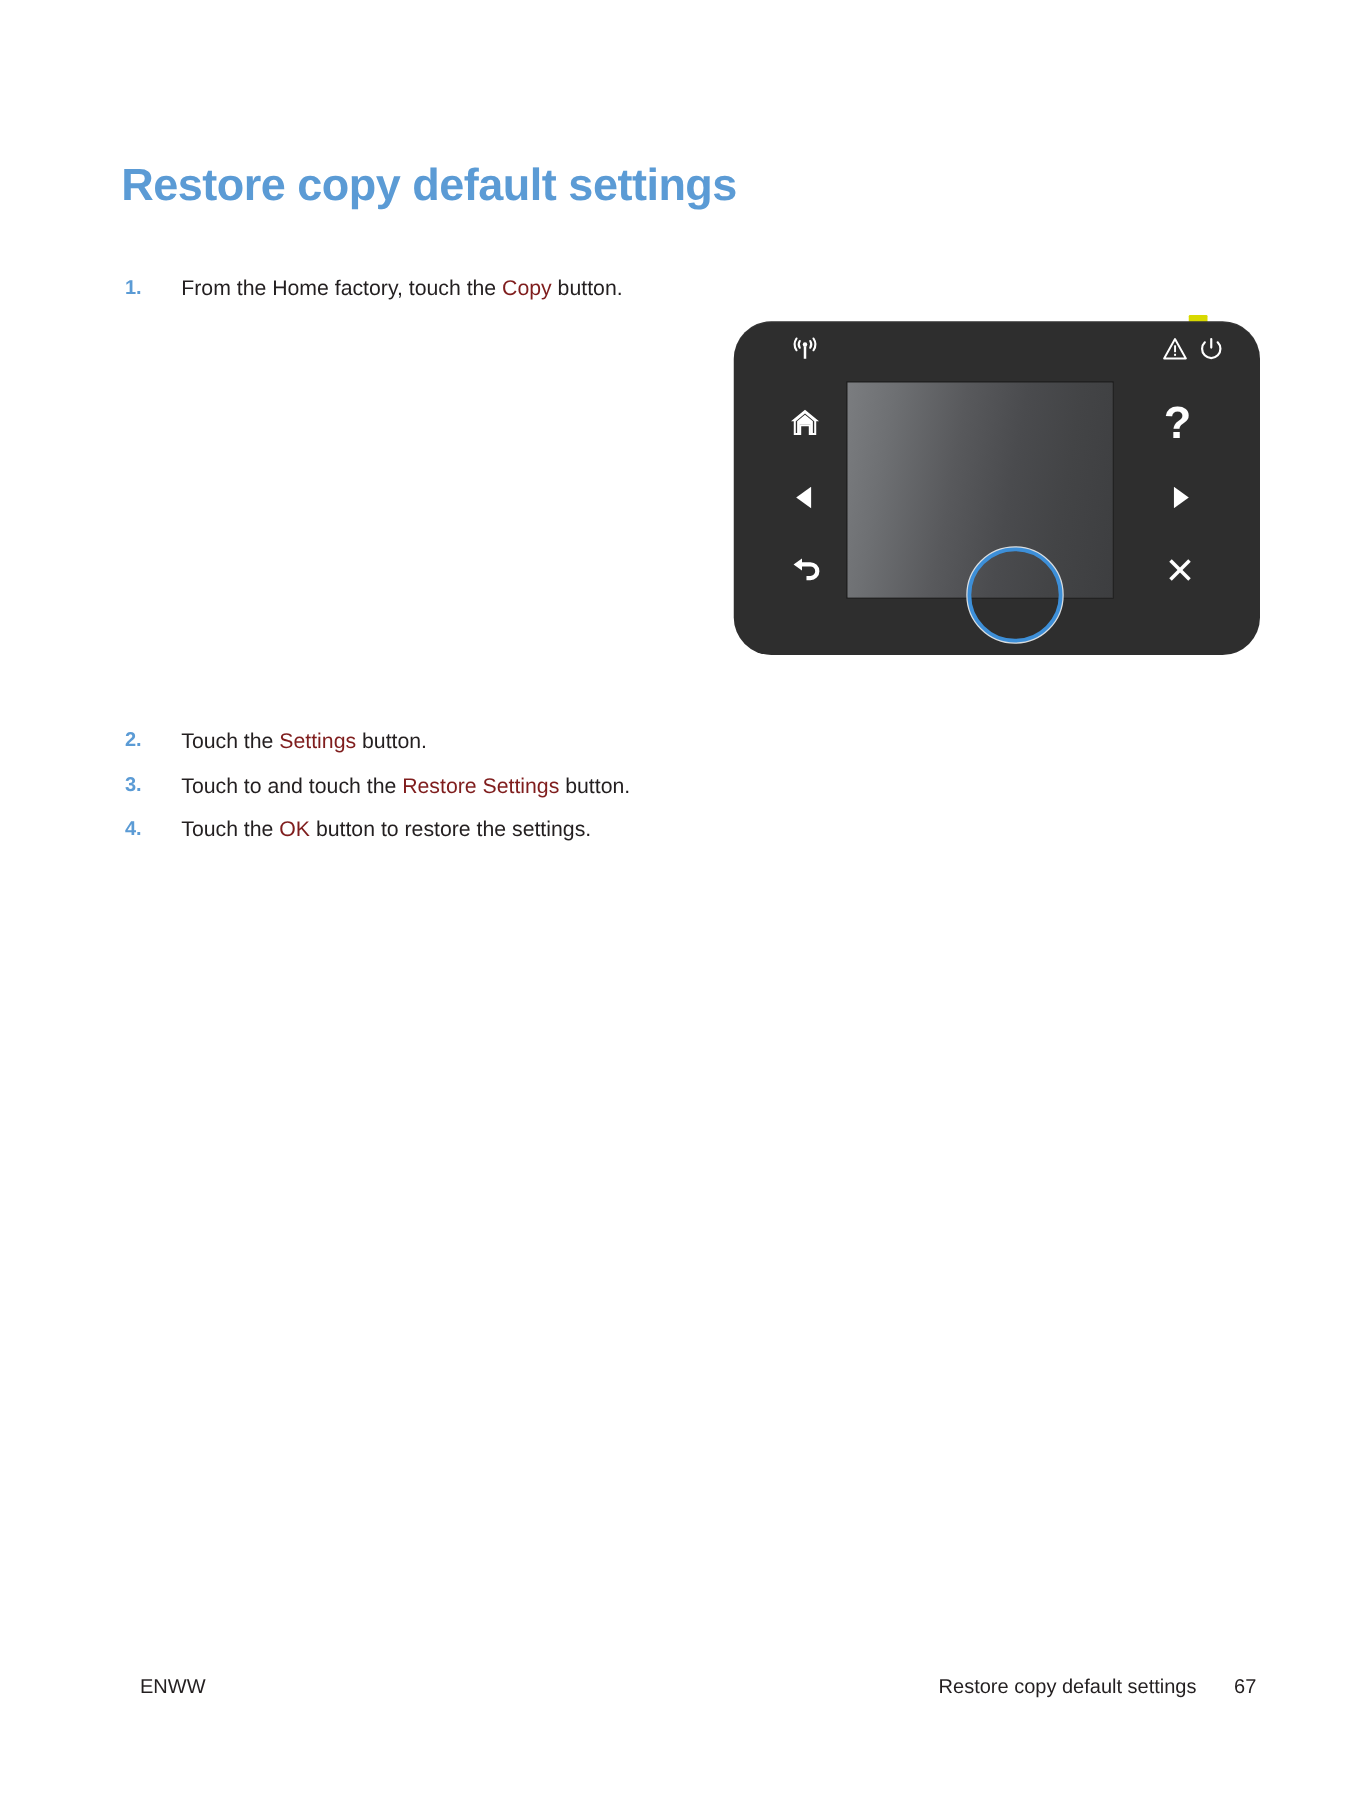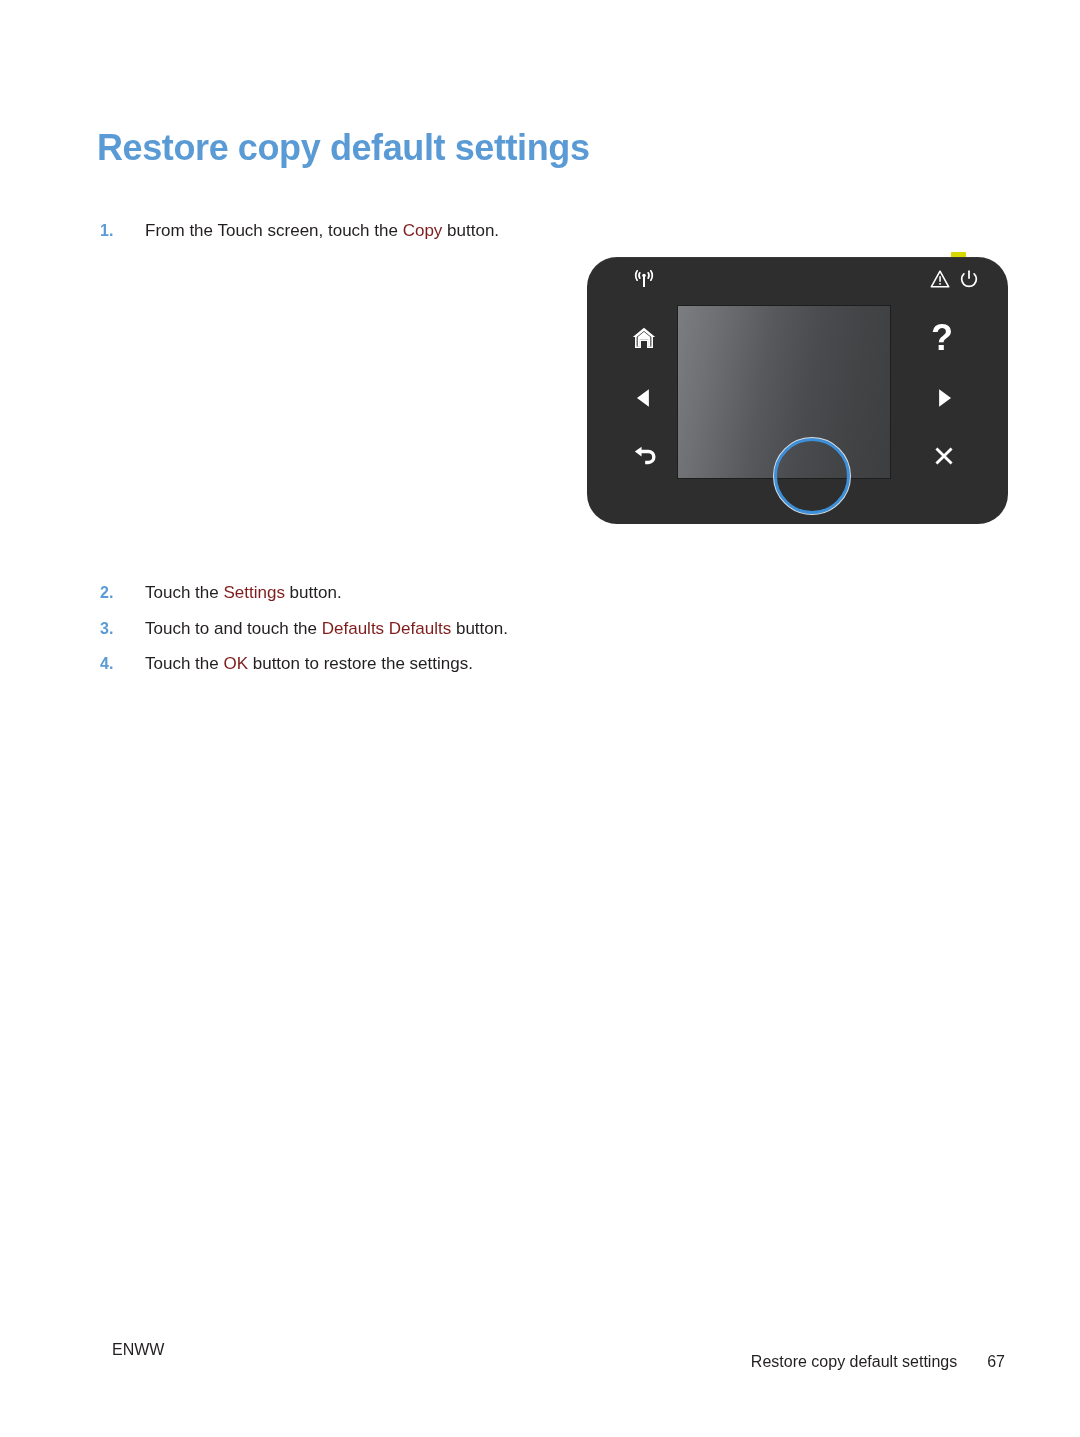--- a/index.html
+++ b/index.html
@@ -192,39 +192,39 @@
   .footer-left {
     position: absolute;
     left: 112px;
     top: 0;
     font-size: 16px;
     color: #231f20;
   }
   .footer-right {
     position: absolute;
     right: 75px;
-    top: 12px;
+    top: 0;
     font-size: 16px;
     color: #231f20;
     white-space: nowrap;
   }
   .footer-title { margin-right: 30px; }
   .footer-page  { }
 </style>
 </head>
 <body>
 
 <div class="page">
 
   <h1 class="page-title">Restore copy default settings</h1>
 
 
   <div class="steps">
     <div class="step">
-      <span class="step-num">1.</span><span>From the Touch screen, touch the </span><span class="ui-term">Copy</span><span> button.</span>
+      <span class="step-num">1.</span><span>From the Home factory, touch the </span><span class="ui-term">Copy</span><span> button.</span>
     </div>
   </div>
 
   <div class="figure">
 
     <div class="cp-yellow-tab"></div>
 
     <div class="cp-body">
 
       <div class="cp-screen">
@@ -298,21 +298,21 @@
     </div>
   </div>
 
   <div class="steps-late">
 
     <div class="step">
       <span class="step-num">2.</span><span>Touch the </span><span class="ui-term">Settings</span><span> button.</span>
     </div>
 
     <div class="step">
-      <span class="step-num">3.</span><span>Touch to and touch the </span><span class="ui-term">Defaults Defaults</span><span> button.</span>
+      <span class="step-num">3.</span><span>Touch to and touch the </span><span class="ui-term">Restore Settings</span><span> button.</span>
     </div>
 
     <div class="step">
       <span class="step-num">4.</span><span>Touch the </span><span class="ui-term">OK</span><span> button to restore the settings.</span>
     </div>
 
   </div>
 
   <div class="footer">
     <span class="footer-left">ENWW</span>

